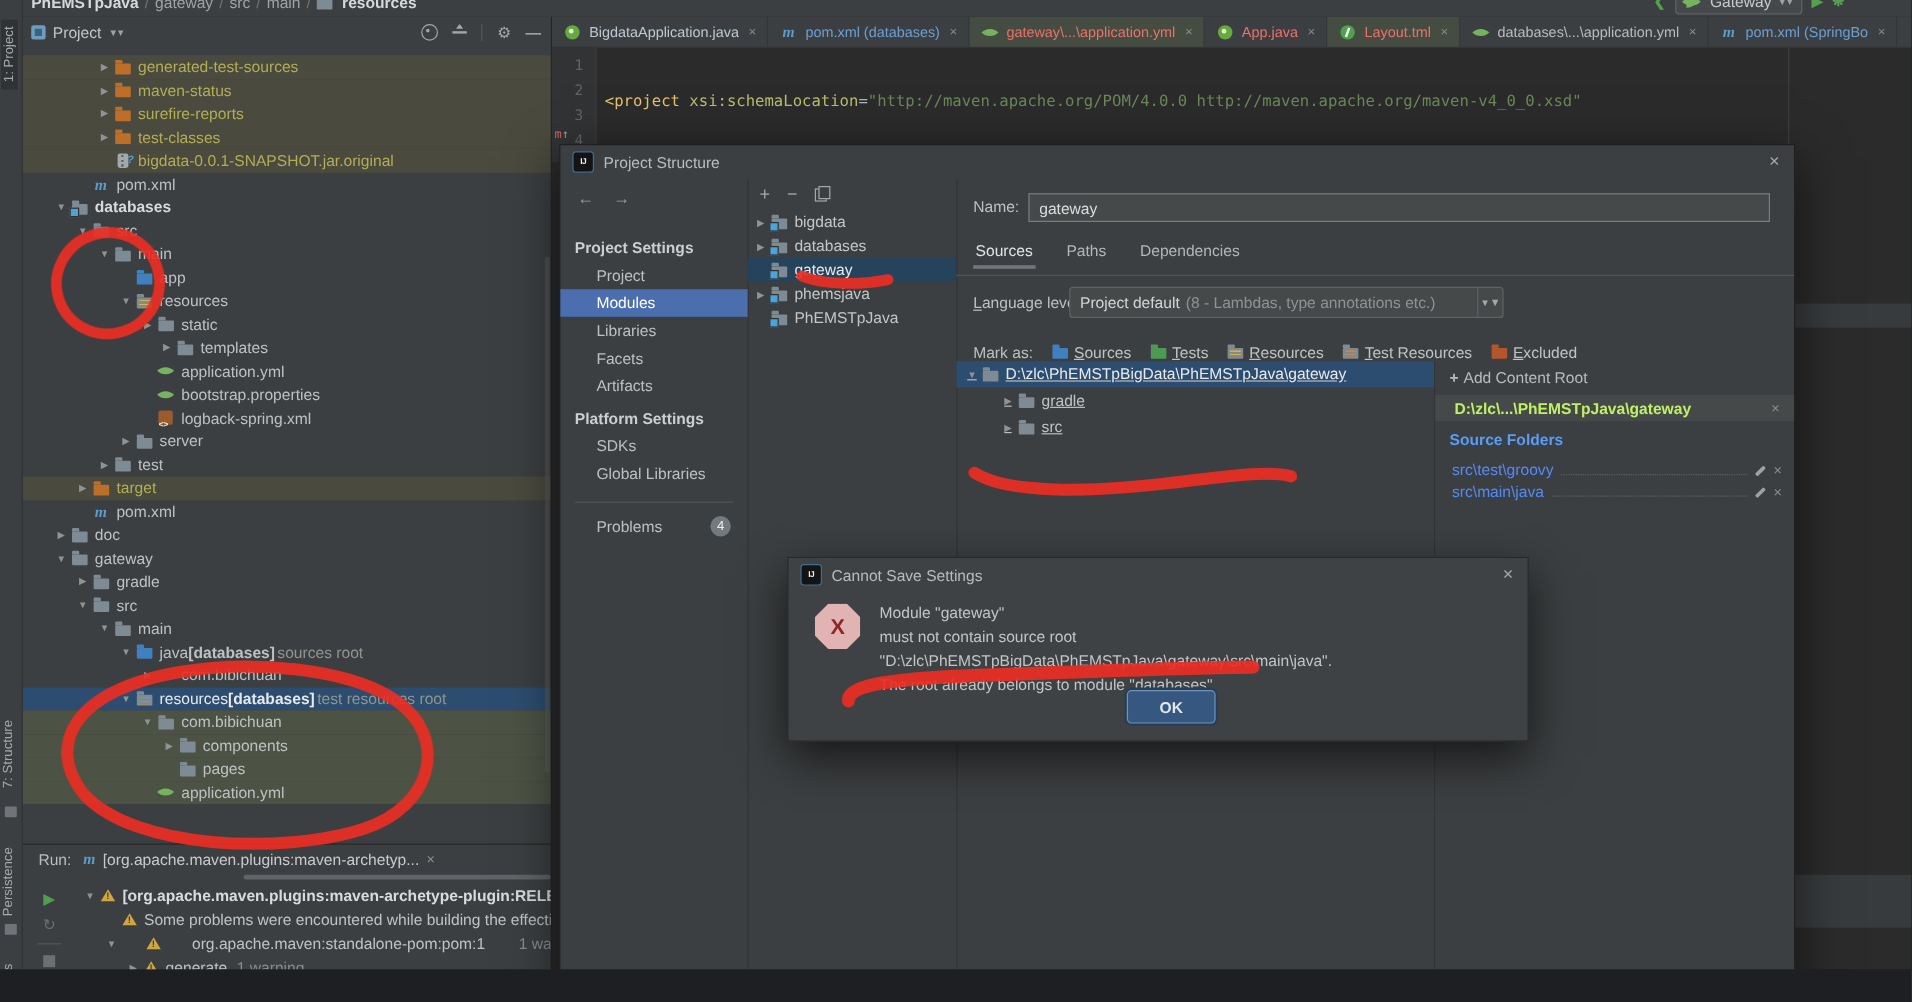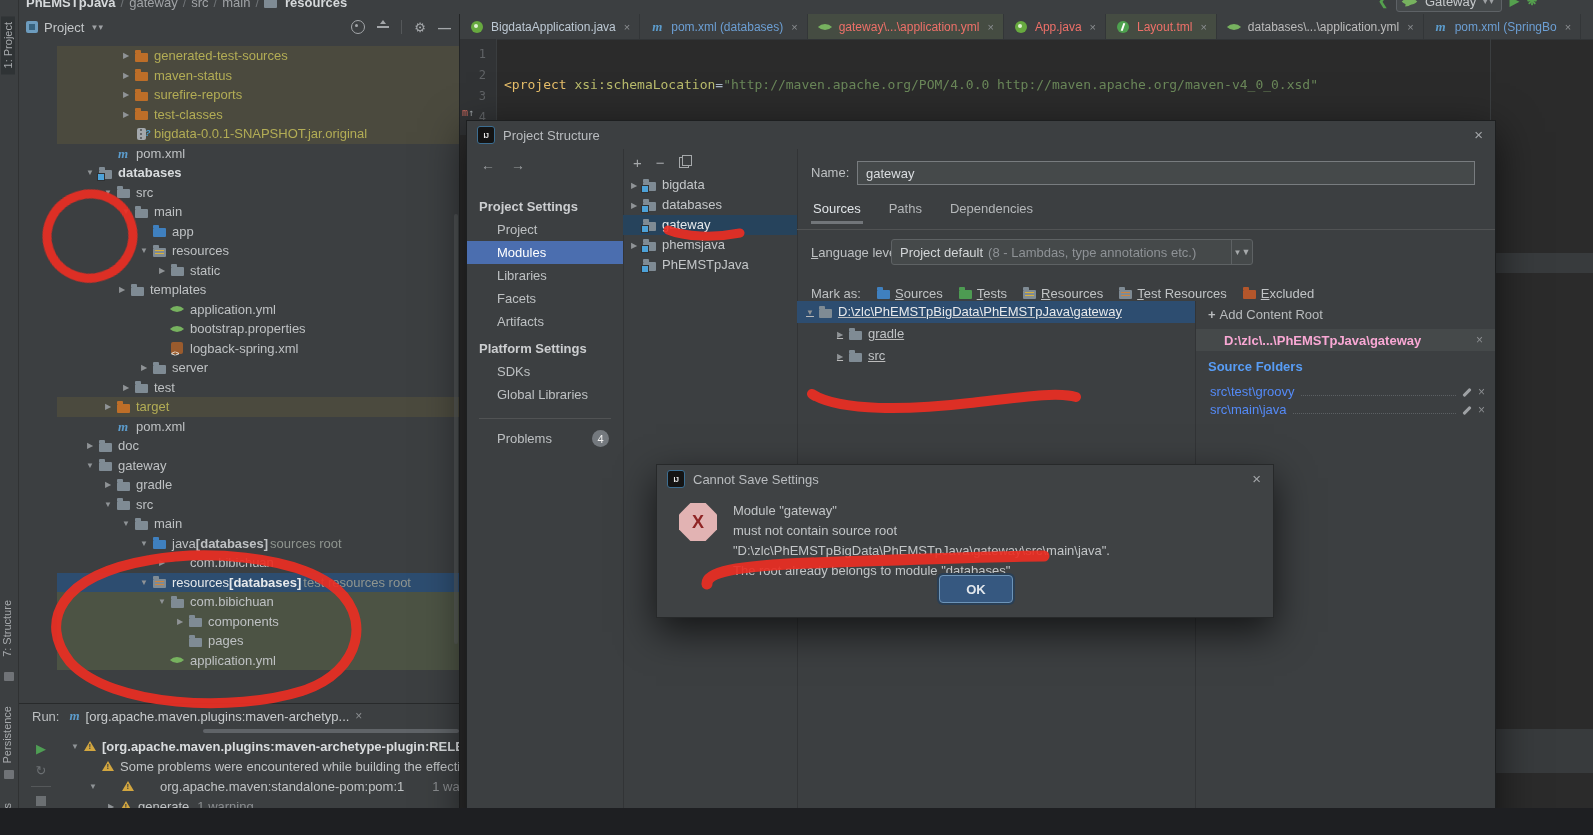--- a/index.html
+++ b/index.html
@@ -32,21 +32,21 @@
   .ddarrow{color:#9da0a3;font-size:9px;}
   .pp-tools{margin-left:auto;display:flex;align-items:center;gap:12px;color:#a4a7aa;}
   .locate{width:12px;height:12px;border:1.5px solid #a4a7aa;border-radius:50%;position:relative;}
   .locate::after{content:"";position:absolute;left:3px;top:3px;width:3px;height:3px;border-radius:50%;background:#a4a7aa;}
   .collapse{width:12px;height:10px;position:relative;}
   .collapse::before{content:"";position:absolute;left:0;right:0;top:4px;border-top:2px solid #a4a7aa;}
   .collapse::after{content:"";position:absolute;left:3px;top:-2px;border-left:3px solid transparent;border-right:3px solid transparent;border-bottom:4px solid #a4a7aa;}
   .vr{width:1px;height:14px;background:#55585a;}
   .gear{font-size:13px;}
   .minim{color:#a4a7aa;font-weight:bold;}
-  .ptree{position:absolute;left:0;top:26px;right:0;bottom:0;padding-top:6px;overflow:hidden;margin-left:39px;}
+  .ptree{position:absolute;left:0;top:26px;right:0;bottom:0;padding-top:6px;overflow:hidden;}
   .trow{display:flex;align-items:center;height:19.5px;line-height:19.5px;white-space:nowrap;color:#bec1c3;}
   .trow.olive{background:#4b4a3e;}
   .trow.sel{background:#2d4d70;color:#e6e9eb;}
   .trow.green{background:#4c5344;}
   .arrowc{width:14px;flex:none;text-align:center;color:#8f9396;font-size:9px;}
   [data-name="chevron-down-icon"]::before{content:"▼";font-size:8px;}
   [data-name="chevron-right-icon"]::before{content:"▶";font-size:8px;}
   [data-name="blank-icon"]::before{content:"";}
   .ticon{width:16px;height:14px;flex:none;margin-right:5px;display:flex;align-items:center;justify-content:center;position:relative;}
   .tlabel{}
@@ -166,21 +166,21 @@
   .chip{display:flex;align-items:center;gap:5px;color:#c0c3c5;}
   .chip .lab{display:inline-block;}
   .ctree{position:absolute;left:0;top:152px;width:398px;text-decoration:underline;}
   .ctree .trow{height:22px;line-height:22px;color:#c0c3c5;}
   .ctree .trow.csel{background:#2d4d70;color:#e8eaec;}
   .vsep2{position:absolute;left:398px;top:152px;bottom:0;width:1px;background:#323436;}
   .rsub{position:absolute;left:399px;top:152px;right:0;}
   .addroot{position:absolute;left:12px;top:6px;color:#b9bcbe;}
   .addroot b{font-weight:bold;margin-right:4px;}
   .hdrbar{position:absolute;left:0;top:28px;right:0;height:22px;background:#45494a;display:flex;align-items:center;}
-  .hdrbar .path{margin-left:28px;font-weight:bold;color:#f9a8d4;}
+  .hdrbar .path{margin-left:16px;font-weight:bold;color:#bef264;}
   .hdrbar .closex{margin-left:auto;margin-right:12px;}
   .sftitle{position:absolute;left:12px;top:58px;color:#589df6;font-weight:bold;}
   .linkrow{position:absolute;left:14px;right:10px;height:16px;display:flex;align-items:flex-end;gap:6px;}
   .linkrow .lk{color:#548af7;}
   .leader{flex:1;border-bottom:1px dotted #5c6063;margin-bottom:3px;}
   .pencil{width:10px;height:3px;background:#9ea1a4;border-radius:1px;transform:rotate(-45deg);margin-bottom:5px;}
   
   .errdlg{left:656px;top:464px;width:616px;height:152px;background:#3f4244;border:1px solid #27292a;
           box-shadow:0 14px 36px rgba(0,0,0,.65);z-index:20;}
   .octo{position:absolute;left:22px;top:38px;width:38px;height:38px;background:#e2b3b3;
@@ -352,21 +352,21 @@
 
         <div class="trow" data-name="tree-row" style="padding-left: 98px;">
           <span class="arrowc" data-name="chevron-right-icon"></span>
           <span class="ticon">
             <i style="display:block;" data-name="folder-icon"></i>
           </span>
           <span class="tlabel">static</span>
 
         </div>
 
-        <div class="trow" data-name="tree-row" style="padding-left: 58px;">
+        <div class="trow" data-name="tree-row" style="padding-left: 114px;">
           <span class="arrowc" data-name="chevron-right-icon"></span>
           <span class="ticon">
             <i style="display:block;" data-name="folder-icon"></i>
           </span>
           <span class="tlabel">templates</span>
 
         </div>
 
         <div class="trow" data-name="tree-row" style="padding-left: 98px;">
           <span class="arrowc" data-name="blank-icon"></span>

